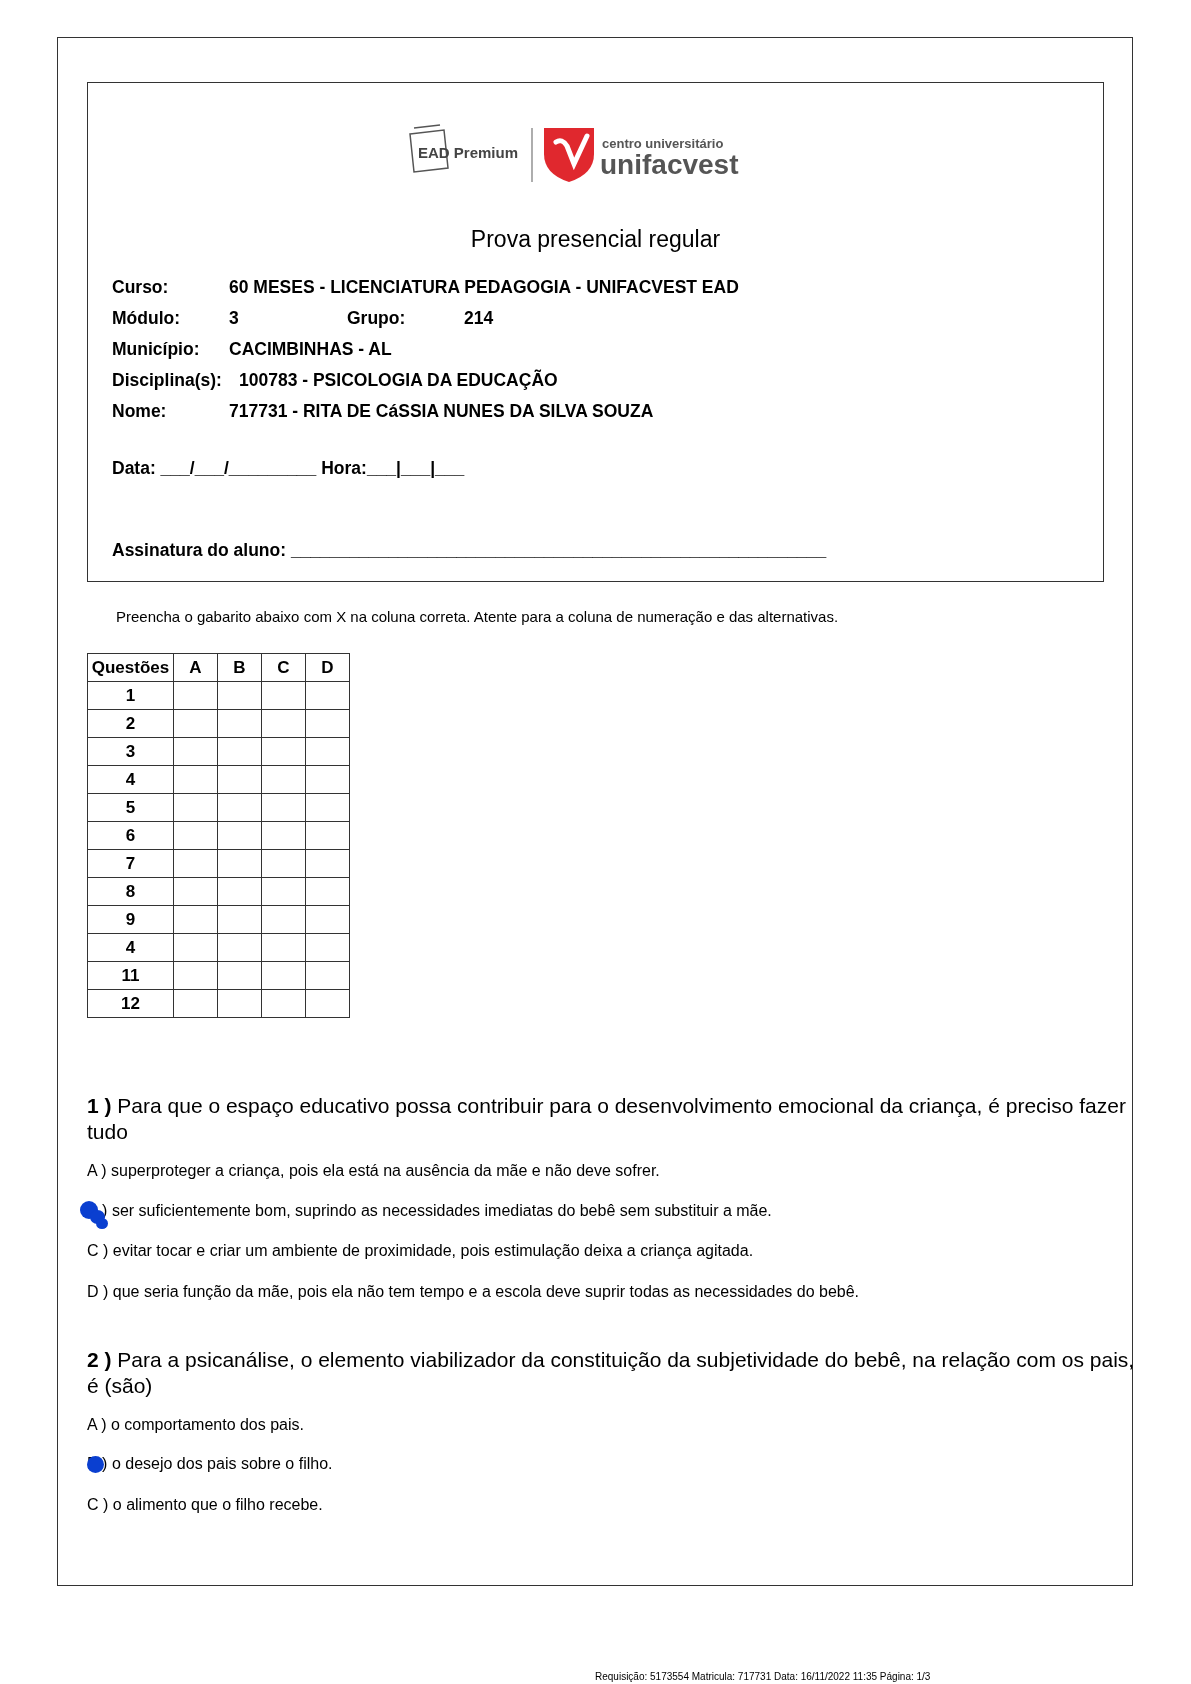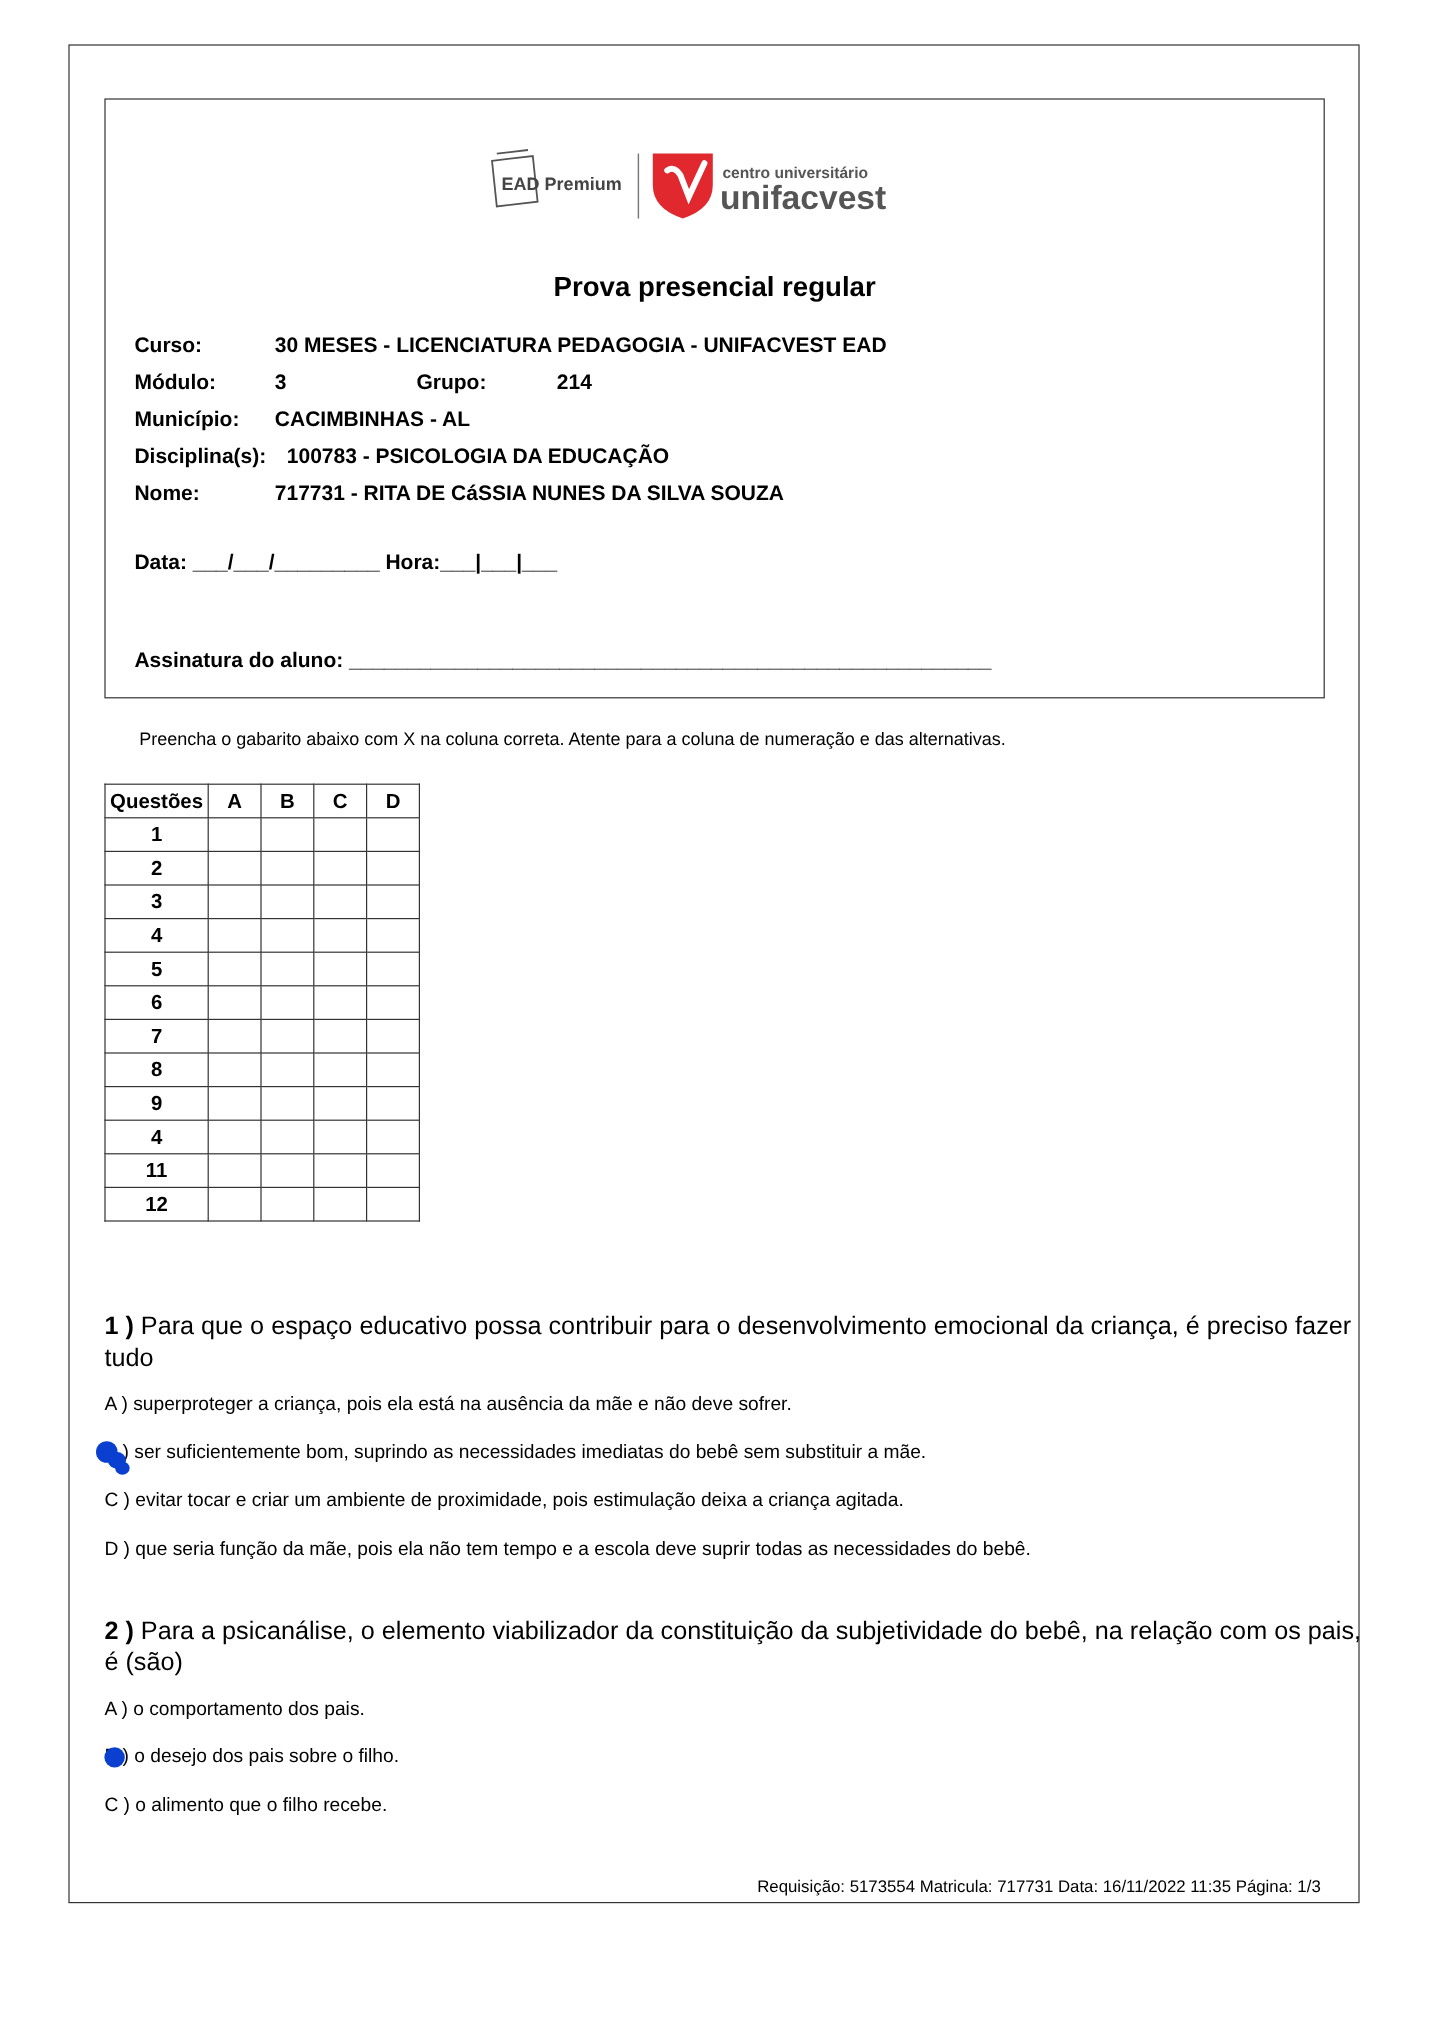--- a/index.html
+++ b/index.html
@@ -1,33 +1,33 @@
 <!DOCTYPE html>
 <html><head>
   <meta charset="utf-8">
   <style>
     html, body { margin: 0; padding: 0; background: #ffffff; }
     body { width: 1191px; height: 1684px; position: relative; overflow: hidden; font-family: "Liberation Sans", sans-serif; color: #000; }
     .frame { position: absolute; left: 57px; top: 37px; width: 1076px; height: 1549px; border: 1.5px solid #333; box-sizing: border-box; }
     .header-box { position: absolute; left: 87px; top: 82px; width: 1017px; height: 500px; border: 1.5px solid #333; box-sizing: border-box; }
     .logo { position: absolute; left: 404px; top: 124px; width: 346px; height: 60px; }
-    .exam-title { position: absolute; left: 0; right: 0; top: 226px; text-align: center; font-size: 23px; font-weight: bold; }
+    .exam-title { position: absolute; left: 0; right: 0; top: 226px; text-align: center; font-size: 23px; font-weight: normal; }
     .info { position: absolute; left: 112px; font-size: 17.5px; font-weight: bold; white-space: nowrap; }
     .info .lbl { display: inline-block; }
     .info .val { position: absolute; }
     .instructions { position: absolute; left: 116px; top: 608px; font-size: 15px; white-space: nowrap; }
     table.grid { position: absolute; left: 87px; top: 653px; border-collapse: collapse; }
     table.grid td, table.grid th { border: 1.5px solid #333; height: 27px; padding: 0; text-align: center; font-size: 17px; font-weight: bold; }
     table.grid th.q, table.grid td.q { width: 85px; }
     table.grid th.a, table.grid td.a { width: 43px; }
     .question { position: absolute; left: 87px; width: 1050px; font-size: 21px; line-height: 26px; }
     .question b { font-weight: bold; }
     .option { position: absolute; left: 87px; font-size: 16px; white-space: nowrap; }
     .mark { position: absolute; background: #0a3fd0; border-radius: 50%; }
-    .footer { position: absolute; left: 595px; top: 1564px; font-size: 14px; white-space: nowrap; margin-left: 36px; }
+    .footer { position: absolute; left: 595px; top: 1671px; font-size: 10px; white-space: nowrap; }
   </style>
 </head>
 <body>
 
 <div class="frame"></div>
 <div class="header-box"></div>
 
 <div class="logo">
   <svg width="346" height="60" viewBox="0 0 346 60">
     <g>
@@ -42,21 +42,21 @@
     </g>
     <text x="198" y="24" font-family="Liberation Sans, sans-serif" font-weight="bold" font-size="13" fill="#555">centro universitário</text>
     <text x="196" y="50" font-family="Liberation Sans, sans-serif" font-weight="bold" font-size="28" fill="#555">unifacvest</text>
   </svg>
 </div>
 
 <div class="exam-title">Prova presencial regular</div>
 
 <div class="info" style="top:277px">
   <span class="lbl">Curso:</span>
-  <span class="val" style="left:117px">30 MESES - LICENCIATURA PEDAGOGIA - UNIFACVEST EAD</span>
+  <span class="val" style="left:117px">60 MESES - LICENCIATURA PEDAGOGIA - UNIFACVEST EAD</span>
 </div>
 <div class="info" style="top:308px">
   <span class="lbl">Módulo:</span>
   <span class="val" style="left:117px">3</span>
   <span class="val" style="left:235px">Grupo:</span>
   <span class="val" style="left:352px">214</span>
 </div>
 <div class="info" style="top:339px">
   <span class="lbl">Município:</span>
   <span class="val" style="left:117px">CACIMBINHAS - AL</span>

